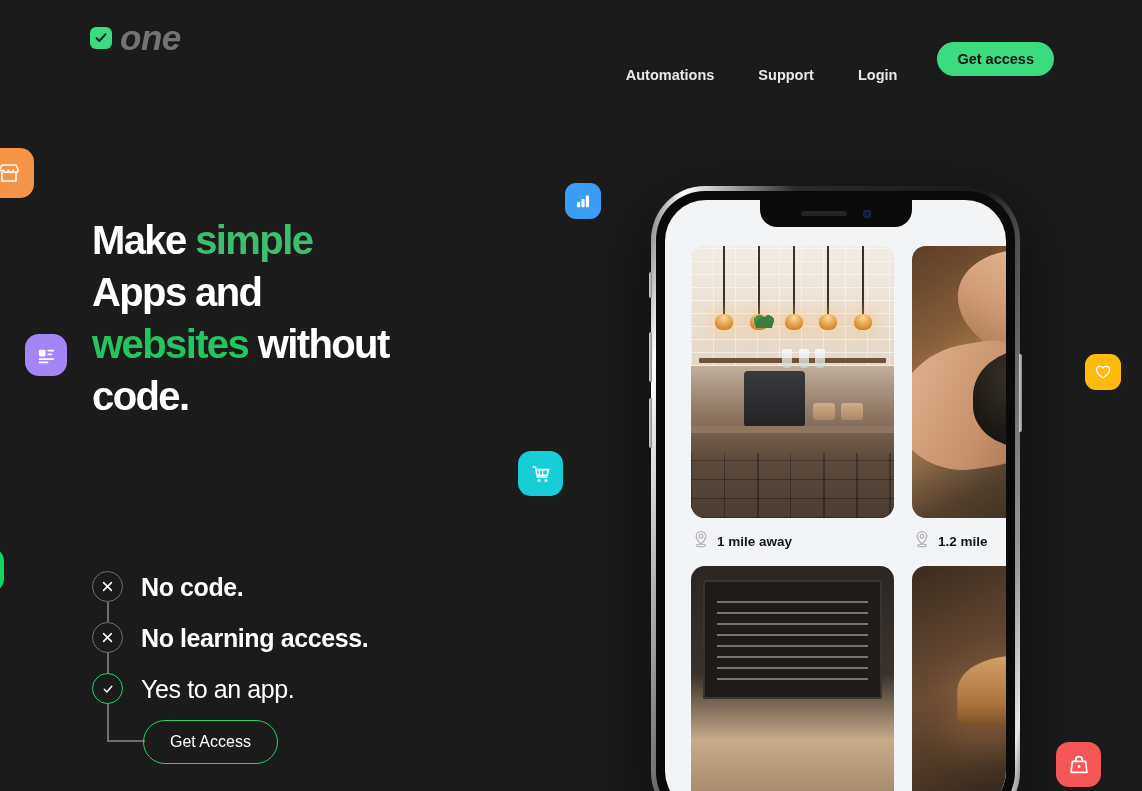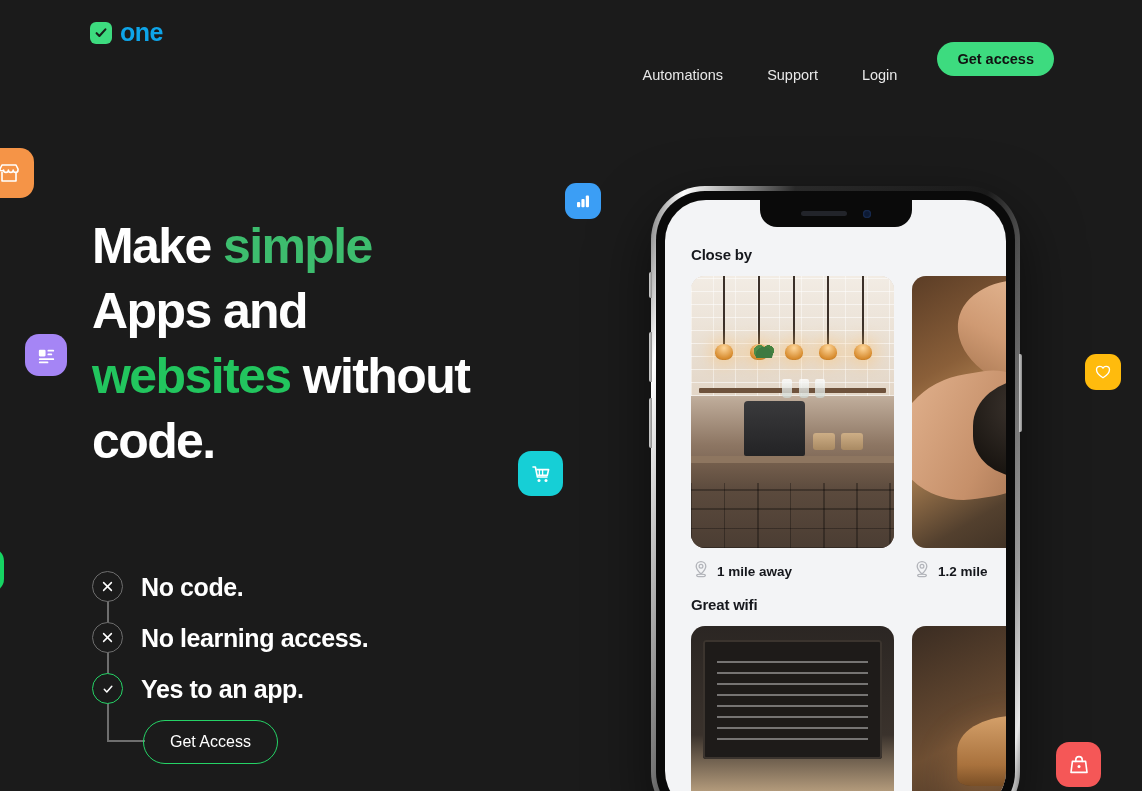--- a/index.html
+++ b/index.html
@@ -43,39 +43,40 @@
     width: 22px; height: 22px;
     border-radius: 6px;
     background: #3ddb7f;
     display: flex;
     align-items: center;
     justify-content: center;
     position: relative;
   }
   .brand-mark svg { display: block; }
   .brand-text {
-    color: #0ea5e9;
-    font-size: 25px;
+    color: #737373;
+    font-size: 35px;
     font-weight: 700;
     letter-spacing: -0.5px;
     line-height: 1;
+    font-style: italic;
   }
 
   .nav-links {
     position: absolute;
     right: 88px;
     top: 34px;
     display: flex;
     align-items: center;
     gap: 0px;
   }
   .nav-link {
     color: #e8e8e8;
     font-size: 14.5px;
-    font-weight: 400;
+    font-weight: 700;
     text-decoration: none;
     padding: 0 22px;
     white-space: nowrap;
     cursor: pointer;
     margin-top: 33px;
   }
   .nav-cta {
     margin-left: 18px;
     background: #3ddb7f;
     color: #111111;
@@ -91,21 +92,21 @@
 
   
   .hero {
     position: absolute;
     left: 92px;
     top: 214px;
     width: 560px;
     z-index: 20;
   }
   .headline {
-    font-size: 50px;
+    font-size: 40px;
     line-height: 1.30;
     font-weight: 800;
     color: #ffffff;
     letter-spacing: -1.6px;
   }
   .hl-simple { color: #3dbd6e; }
   .hl-websites { color: #22c55e; }
 
   .bullets {
     position: absolute;
@@ -138,21 +139,21 @@
   .bullet-mark.done {
     border-color: #25d366;
   }
   .bullet-label {
     margin-left: 18px;
     color: #ffffff;
     font-size: 25px;
     font-weight: 700;
     letter-spacing: -0.4px;
   }
-  .bullet-label.strong { font-weight: 700; }
+  .bullet-label.strong { font-weight: 400; }
 
   
   .connector {
     position: absolute;
     left: 15px;
     top: 26px;
     width: 1.6px;
     height: 164px;
     background: #6e6e6e;
     z-index: 1;
@@ -564,21 +565,20 @@
         <div class="phone-screen">
 
           <div class="notch">
             <span class="notch-speaker"></span>
             <span class="notch-cam"></span>
           </div>
 
           <div class="app">
 
 
-            <div class="section-label">Close by</div>
 
             <div class="card-row">
               <div class="card">
                 <div class="card-photo">
                   <div class="ph ph1">
                     <div class="brick"></div>
                     <div class="lamp" style="left:16%"></div>
                     <div class="lamp" style="left:33%"></div>
                     <div class="lamp" style="left:50%"></div>
                     <div class="lamp" style="left:67%"></div>
@@ -622,21 +622,20 @@
                       <path d="M8 1.6 C5.3 1.6 3.2 3.7 3.2 6.3 C3.2 9.6 8 14 8 14 C8 14 12.8 9.6 12.8 6.3 C12.8 3.7 10.7 1.6 8 1.6 Z" fill="none" stroke="#b2b4ba" stroke-width="1.3" stroke-linejoin="round"></path>
                       <circle cx="8" cy="6.2" r="1.9" fill="none" stroke="#b2b4ba" stroke-width="1.2"></circle>
                       <ellipse cx="8" cy="15.4" rx="4.4" ry="1.3" fill="none" stroke="#b2b4ba" stroke-width="1.2"></ellipse>
                     </svg>
                   </span>
                   <span class="card-dist">1.2 mile</span>
                 </div>
               </div>
             </div>
 
-            <div class="section-label second">Great wifi</div>
 
             <div class="card-row">
               <div class="card">
                 <div class="card-photo">
                   <div class="ph ph3">
                     <div class="board"></div>
 
                   </div>
                 </div>
               </div>

